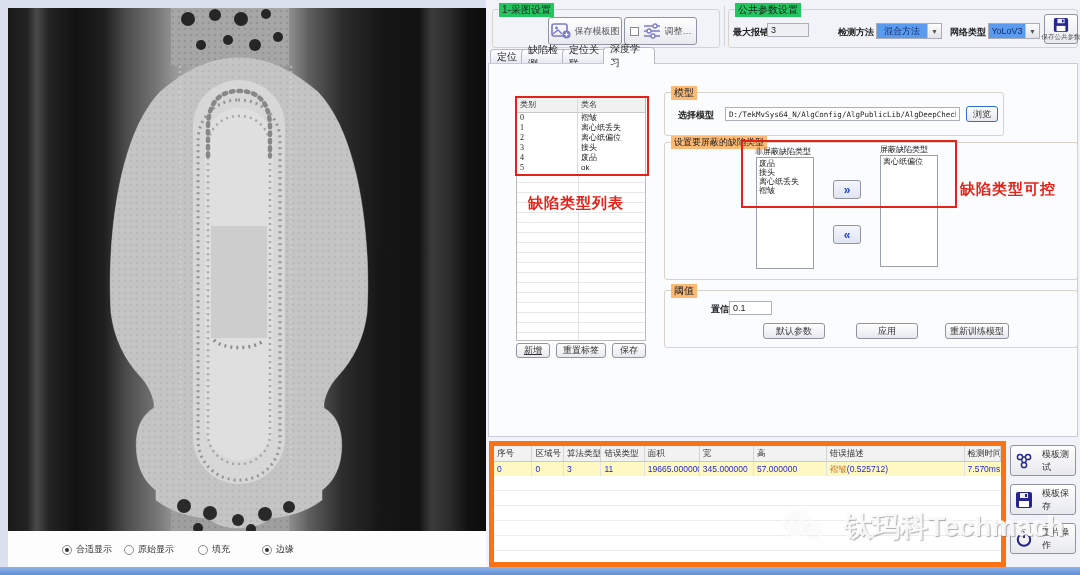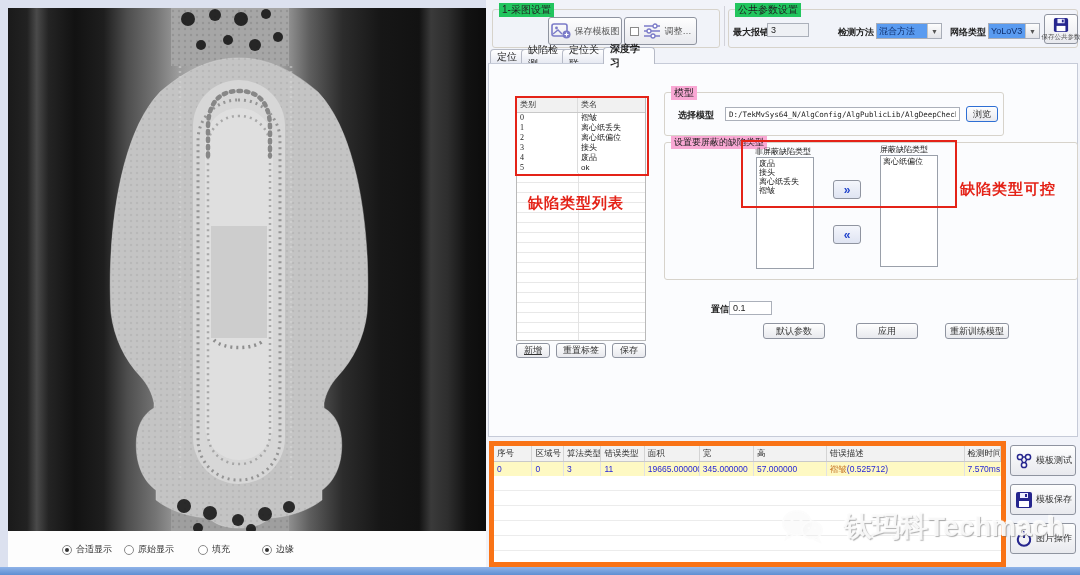--- a/index.html
+++ b/index.html
@@ -12,32 +12,32 @@
   .img-panel{left:8px;top:8px;width:478px;height:523px;background:#0d0d0d;}
   .display-bar{left:8px;top:531px;width:478px;height:36px;background:#fdfdfd;}
   .radio-opt{position:absolute;top:12px;display:flex;align-items:center;gap:4px;font-size:9px;color:#333;}
   .radio{width:10px;height:10px;border:1px solid #8a8a8a;border-radius:50%;background:#fff;position:relative;box-sizing:border-box;}
   .radio.checked::after{content:"";position:absolute;left:2px;top:2px;width:4px;height:4px;border-radius:50%;background:#333;}
 
   
   .right-bg{left:486px;top:0;width:594px;height:567px;background:#f1f3f9;}
   .groupbox{position:absolute;border:1px solid #d7d3cb;border-radius:3px;}
   .grouplabel{position:absolute;top:-7px;left:6px;background:#22c55e;padding:0 3px;font-size:10px;color:#222;white-space:nowrap;}
-  .grouplabel.onwhite{background:#f9a8d4;}
+  .grouplabel.onwhite{background:#fdba74;}
 
   .btn{position:absolute;display:flex;align-items:center;justify-content:center;gap:4px;
        border:1px solid #8f94a0;border-radius:3px;background:linear-gradient(#fefefe,#e8e9ee);
        font-size:10px;color:#333;box-sizing:border-box;cursor:default;}
   .btn.blue-border{border:1px solid #2e6fd4;}
   .input{position:absolute;border:1px solid #abb0ba;background:#fff;font-size:9px;color:#222;
          box-sizing:border-box;padding:0 3px;font-family:"Liberation Sans","DejaVu Sans",sans-serif;}
   .input.gray{background:#eef0f4;}
   .lbl{position:absolute;font-size:10px;color:#222;white-space:nowrap;}
   .lbl.small{font-size:9px;}
-  .dd{position:absolute;border:1px solid #a8adb8;background:#4d7c0f;display:flex;box-sizing:border-box;}
+  .dd{position:absolute;border:1px solid #a8adb8;background:#4d7c0f;display:flex;box-sizing:border-box;text-align:center;}
   .dd .dd-val{flex:1;background:#5a9bf0;color:#10306e;font-size:9px;line-height:14px;padding:0 2px;overflow:hidden;white-space:nowrap;}
   .dd .dd-arrow{width:13px;background:linear-gradient(#fdfdfd,#e2e3e8);border-left:1px solid #c2c2c2;
                 font-size:7px;color:#555;display:flex;align-items:center;justify-content:center;}
   .checkbox{width:9px;height:9px;border:1px solid #8a8a8a;background:#fff;display:inline-block;box-sizing:border-box;}
 
   
   .tab{position:absolute;top:49px;height:14px;padding:0 6px;border:1px solid #b6bac6;border-bottom:none;
        border-radius:4px 4px 0 0;background:linear-gradient(#ffffff,#e5e8f1);font-size:10px;
        display:flex;align-items:center;color:#222;}
   .tab.active{background:#fbfcfe;height:16px;top:47px;z-index:3;}
@@ -73,21 +73,21 @@
   .rt-cell{overflow:hidden;white-space:nowrap;padding-left:3px;box-sizing:border-box;line-height:15px;border-right:1px solid #e2e2e2;}
   .rt-header .rt-cell{border-right:1px solid #d4d4d4;}
   .rc0{width:39px}.rc1{width:32px}.rc2{width:38px}.rc3{width:44px}.rc4{width:56px}
   .rc5{width:55px}.rc6{width:74px}.rc7{width:140px}.rc8{width:37px;border-right:none;}
   .blue{color:#2626d6;}
   .orange{color:#c8782a;}
   .rt-filler{position:absolute;left:0;right:0;top:30px;bottom:0;
      background:repeating-linear-gradient(to bottom,#fff 0 14px,#ececec 14px 15px);}
 
   
-  .side-btn{width:66px;height:31px;left:1010px;font-size:9px;gap:3px;justify-content:flex-start;padding-left:4px;}
+  .side-btn{width:66px;height:31px;left:1010px;font-size:9px;gap:9px;justify-content:flex-start;padding-left:4px;}
   .side-btn svg{flex:0 0 auto;}
 
   
   .watermark{left:780px;top:502px;width:300px;height:50px;display:flex;align-items:center;gap:20px;
      z-index:40;pointer-events:none;}
   .wm-text{font-size:28px;font-weight:bold;color:rgba(252,252,252,0.92);
      text-shadow:1px 1px 1px rgba(110,110,110,0.55),-1px -1px 1px rgba(255,255,255,0.85);}
 
   .bottom-bar{left:0;top:567px;width:1080px;height:8px;background:linear-gradient(#8fb3e8,#5f8ed2);}
   .vdiv{position:absolute;width:1px;background:#d2d2da;}
@@ -243,21 +243,21 @@
 
   <div class="tab" style="left:490px;width:28px;">
       <span>定位</span>
     </div>
   <div class="tab" style="left:521px;width:38px;">
       <span>缺陷检测</span>
     </div>
   <div class="tab" style="left:562px;width:38px;">
       <span>定位关联</span>
     </div>
-  <div class="tab active" style="left:603px;width:38px;font-weight:bold;">
+  <div class="tab active" style="left:603px;width:38px;">
       <span>深度学习</span>
     </div>
   <div class="abs content-panel"></div>
 
   <div class="abs class-table">
     <div class="ct-header">
       <div class="ct-cell ct-c0">类别</div>
       <div class="ct-cell ct-c1">类名</div>
     </div>
     <div>
@@ -326,20 +326,23 @@
     </div>
   <div class="arrow-btn" style="left:833px;top:180px;">
       <span>»</span>
     </div>
   <div class="arrow-btn" style="left:833px;top:225px;">
       <span>«</span>
     </div>
   <div class="red-box" style="left:741px;top:140px;width:212px;height:64px;"></div>
   <div class="red-text" style="left:960px;top:180px;">缺陷类型可控</div>
 
+  <div class="groupbox" style="left:664px;top:290px;width:412px;height:56px;">
+    <span class="grouplabel onwhite">阈值</span>
+  </div>
   <span class="lbl small" style="left:695px;top:303px;font-weight:bold;margin-left:16px;">置信度</span>
   <input class="input" style="left: 729px; top: 301px; width: 43px; height: 14px;" readonly="" value="0.1">
   <div class="btn" style="left:763px;top:323px;width:62px;height:16px;font-size:9px;">
       <span>默认参数</span>
     </div>
   <div class="btn" style="left:856px;top:323px;width:62px;height:16px;font-size:9px;">
       <span>应用</span>
     </div>
   <div class="btn" style="left:945px;top:323px;width:64px;height:16px;font-size:9px;">
       <span>重新训练模型</span>

